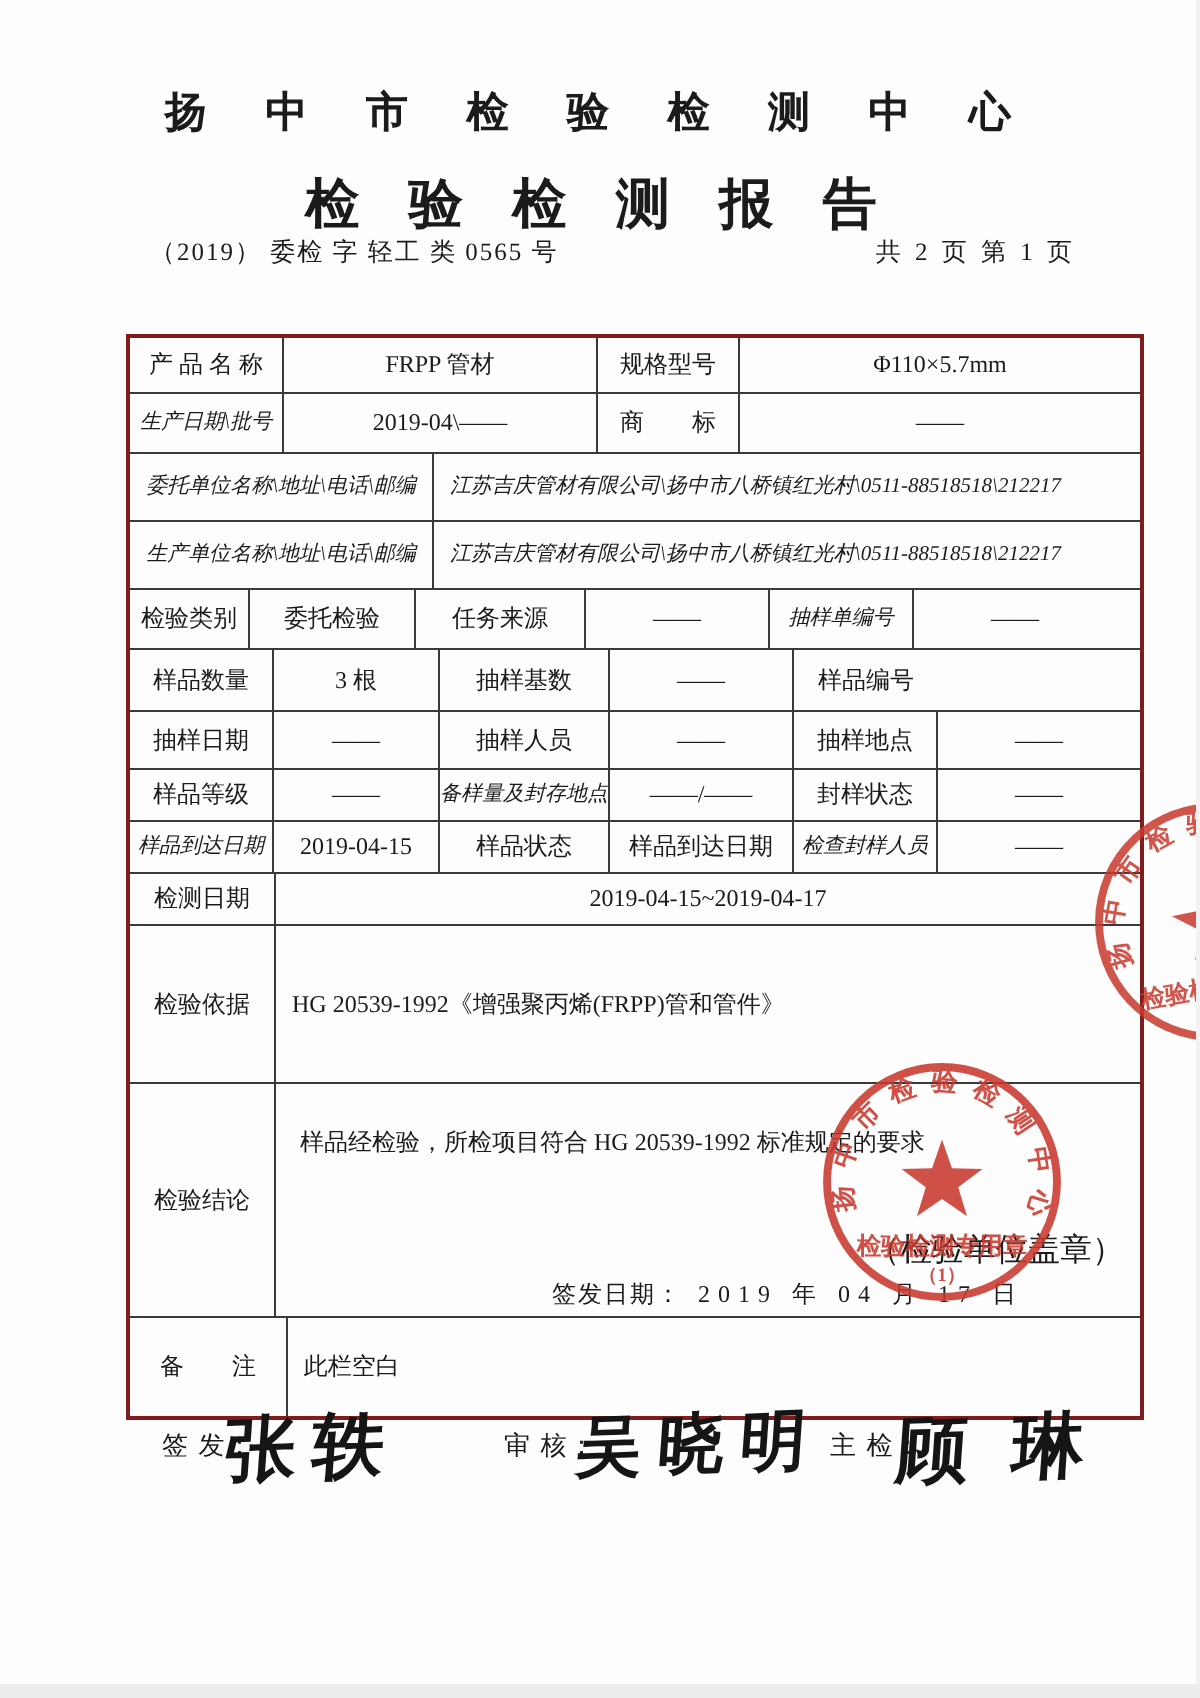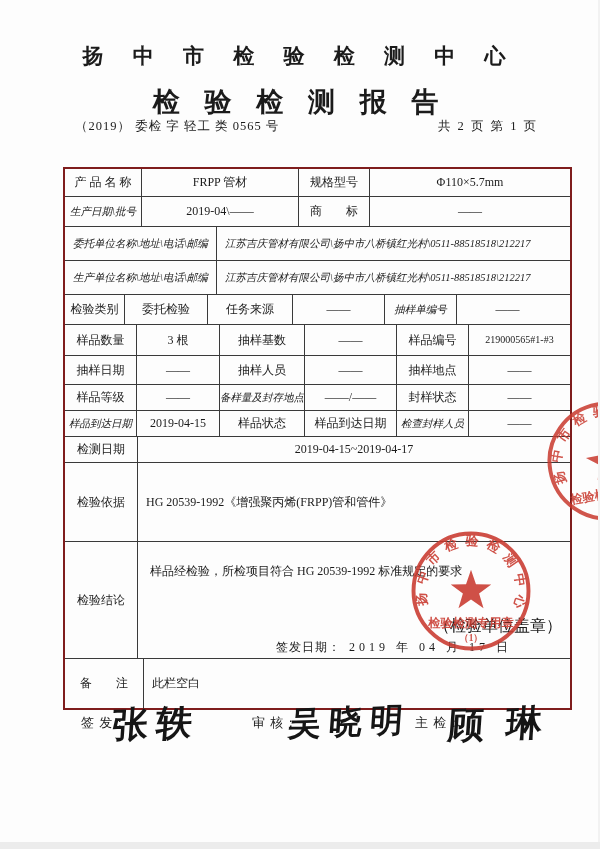--- a/index.html
+++ b/index.html
@@ -97,21 +97,20 @@
       <div class="c sm" style="width:72px">抽样单编号</div>
       <div class="c" style="width:101px">——</div>
     </div>
 
     <div class="row" style="height:30px">
       <div class="c" style="width:72px">样品数量</div>
       <div class="c" style="width:83px">3 根</div>
       <div class="c" style="width:85px">抽样基数</div>
       <div class="c" style="width:92px">——</div>
       <div class="c" style="width:72px">样品编号</div>
-      <div class="c xs" style="width:101px">219000565#1-#3</div>
     </div>
 
     <div class="row" style="height:28px">
       <div class="c" style="width:72px">抽样日期</div>
       <div class="c" style="width:83px">——</div>
       <div class="c" style="width:85px">抽样人员</div>
       <div class="c" style="width:92px">——</div>
       <div class="c" style="width:72px">抽样地点</div>
       <div class="c" style="width:101px">——</div>
     </div>

